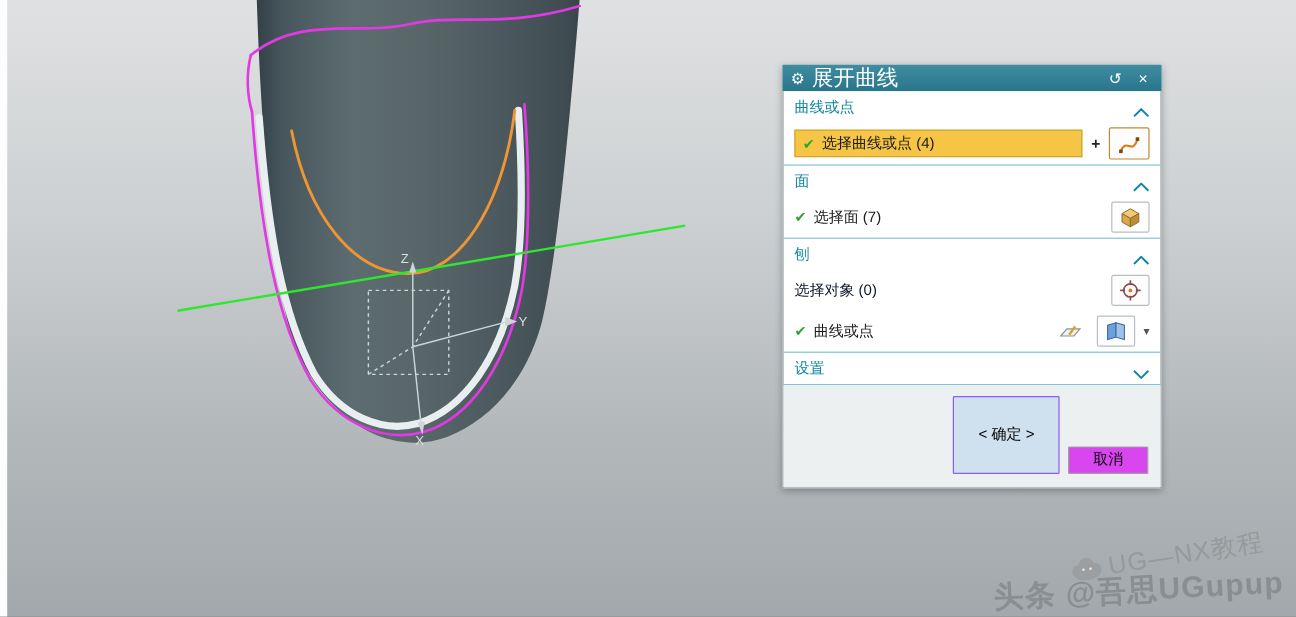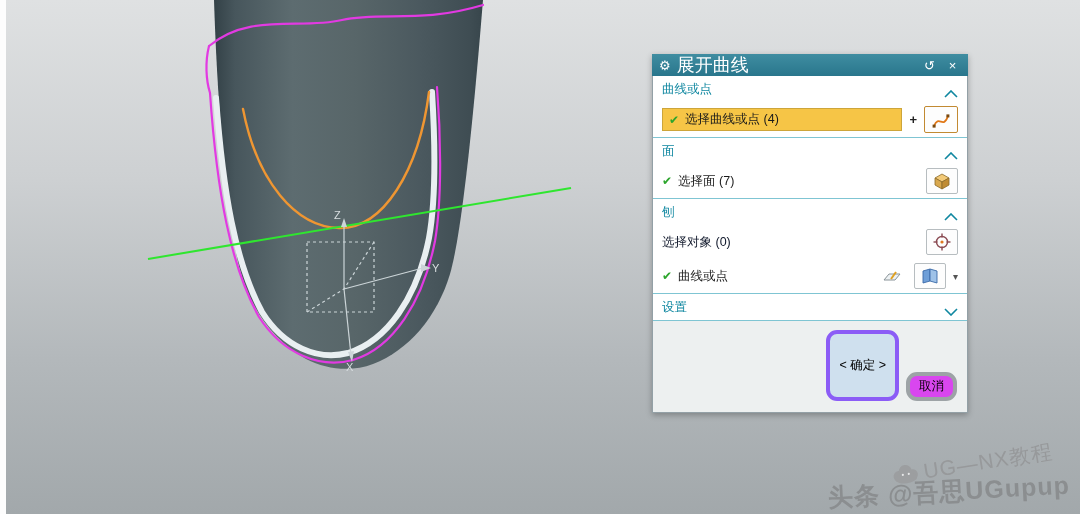--- a/index.html
+++ b/index.html
@@ -47,21 +47,21 @@
   .icon-btn.flat{border-color:transparent;background:transparent;}
   .spline-btn{border:1px solid #c28а32;border-color:#c28a32;width:34px;height:27px;}
   .combo-arrow{font-size:10px;color:#555;margin-left:1px;}
   .dim-label{color:#0f172a;}
   .footer{
     display:flex;justify-content:flex-end;gap:7px;
     padding:9px 10px 11px;background:#edf0f0;
   }
   .btn{
     font-family:"Liberation Sans",sans-serif;font-size:12.5px;
-    padding:2px 9px;border:4px solid #8b5cf6;background:#cfe0ee;cursor:pointer;border-radius:11px;
+    padding:2px 20px;border:1px solid #8b5cf6;background:#cfe0ee;cursor:pointer;border-radius:1px;
   }
   .btn.cancel{background:#d946ef;border-color:#9da3a6;margin-top:42px;}
 
   
   .wm-brand{
     position:absolute;right:26px;bottom:36px;display:flex;align-items:center;gap:4px;
     transform:rotate(-9deg);color:#97999b;font-size:21px;letter-spacing:1px;
   }
   .wm-handle{
     position:absolute;right:10px;bottom:6px;transform:rotate(-3deg);

